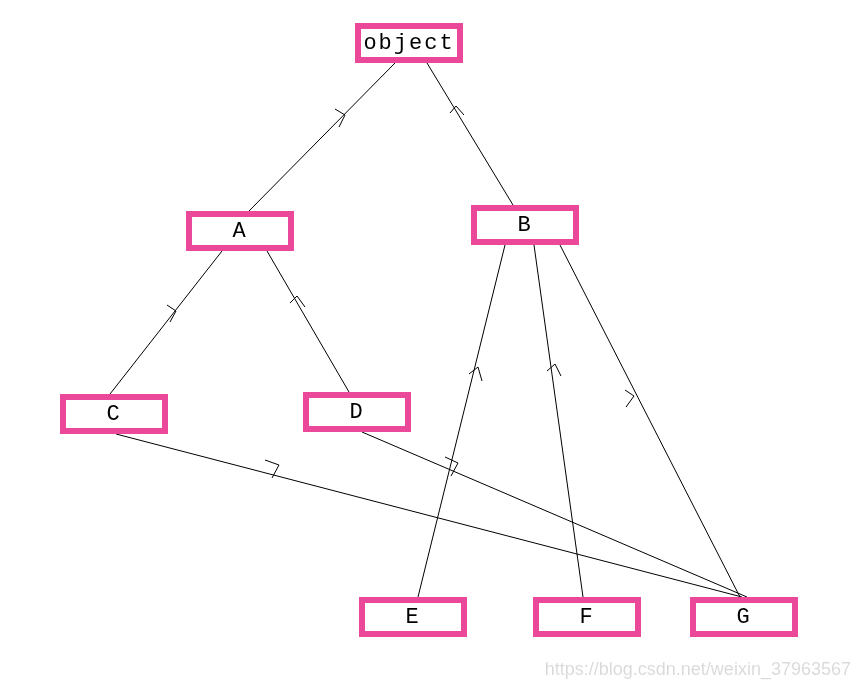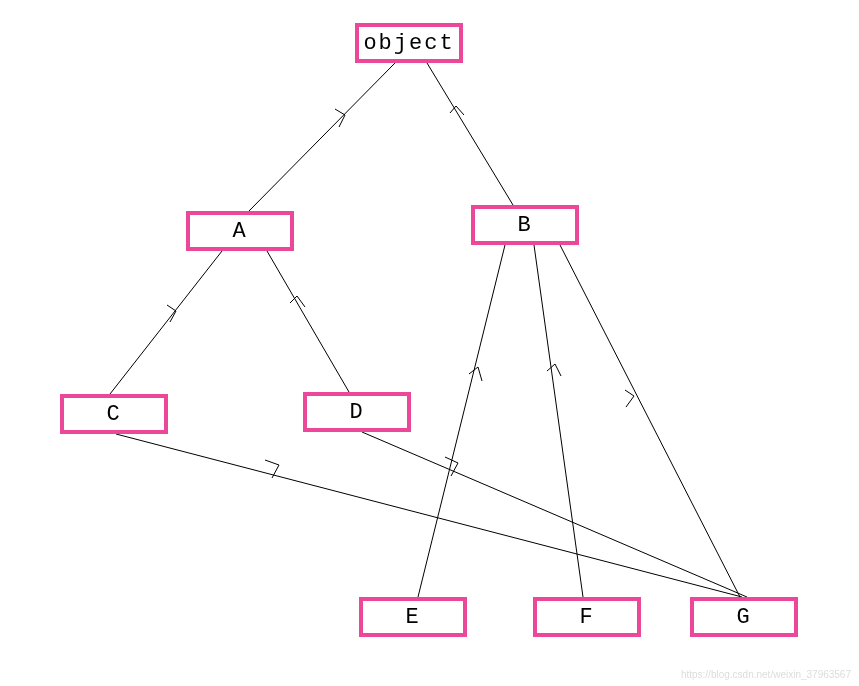--- a/index.html
+++ b/index.html
@@ -9,34 +9,34 @@
     height: 686px;
     background: #ffffff;
     font-family: "Courier New", monospace;
     font-size: 22px;
     color: #000;
     position: relative;
     overflow: hidden;
   }
   .node {
     position: absolute;
-    border: 4px solid #ec4899;
+    border: 6px solid #ec4899;
     background: #fff;
     display: flex;
     align-items: center;
     justify-content: center;
     box-sizing: border-box;
     letter-spacing: 2px;
   }
   .watermark {
     position: absolute;
     right: 8px;
     bottom: 6px;
     font-family: Arial, sans-serif;
-    font-size: 10px;
+    font-size: 18px;
     color: rgba(0,0,0,0.15);
     letter-spacing: 0;
   }
   svg.edges {
     position: absolute;
     left: 0;
     top: 0;
     width: 859px;
     height: 686px;
     pointer-events: none;

